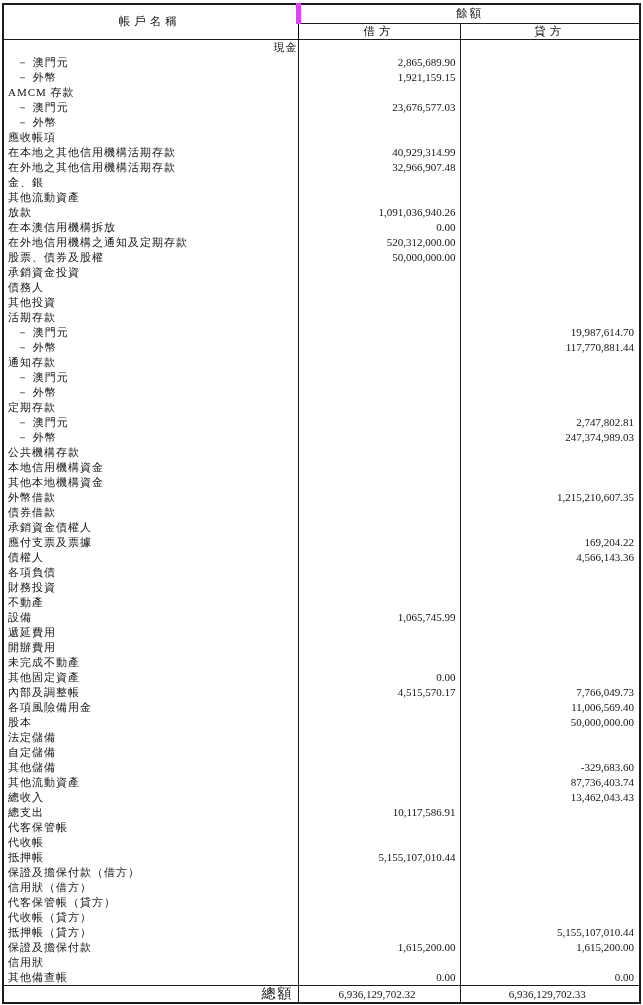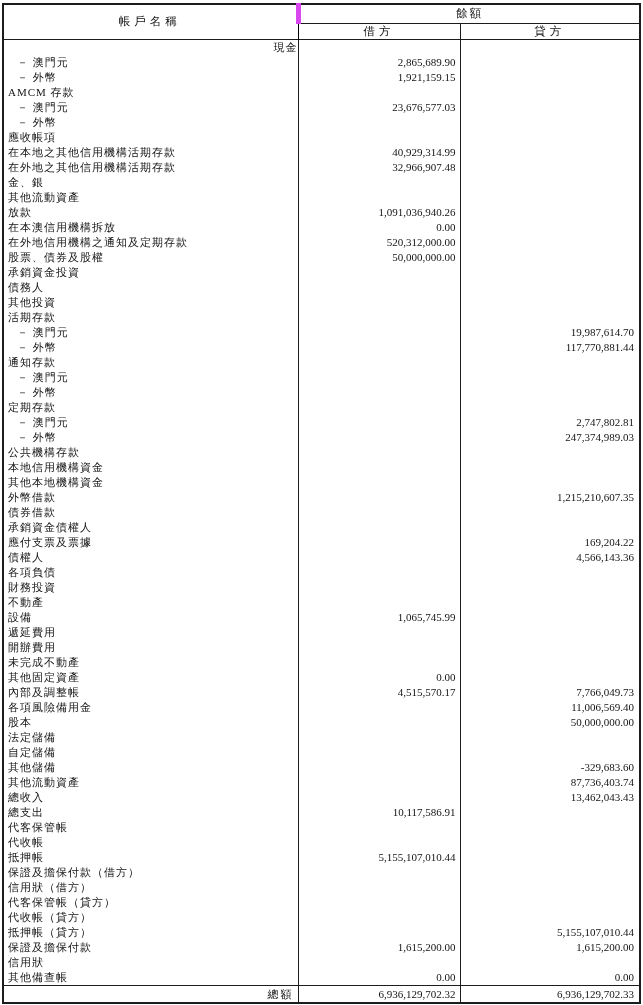--- a/index.html
+++ b/index.html
@@ -63,28 +63,28 @@
     border-left: 1px solid #1c1c1c;
     letter-spacing: 0;
   }
   td.debit  { padding-right: 4px; }
   td.credit { padding-right: 5px; }
 
   tfoot td {
     border-top: 1px solid #1c1c1c;
     height: 16px;
     line-height: 16px;
-    font-size: 11px;
+    font-size: 14px;
   }
   tfoot td.total-label {
     text-align: right;
     padding-right: 4px;
     letter-spacing: 2px;
   }
-  tfoot td.num { font-size: 11px; }
+  tfoot td.num { font-size: 11px; text-align: center; }
 </style>
 </head>
 <body>
 
 <div class="sheet">
   <table class="tb">
     <colgroup>
       <col class="c-name">
       <col class="c-debit">
       <col class="c-credit">

